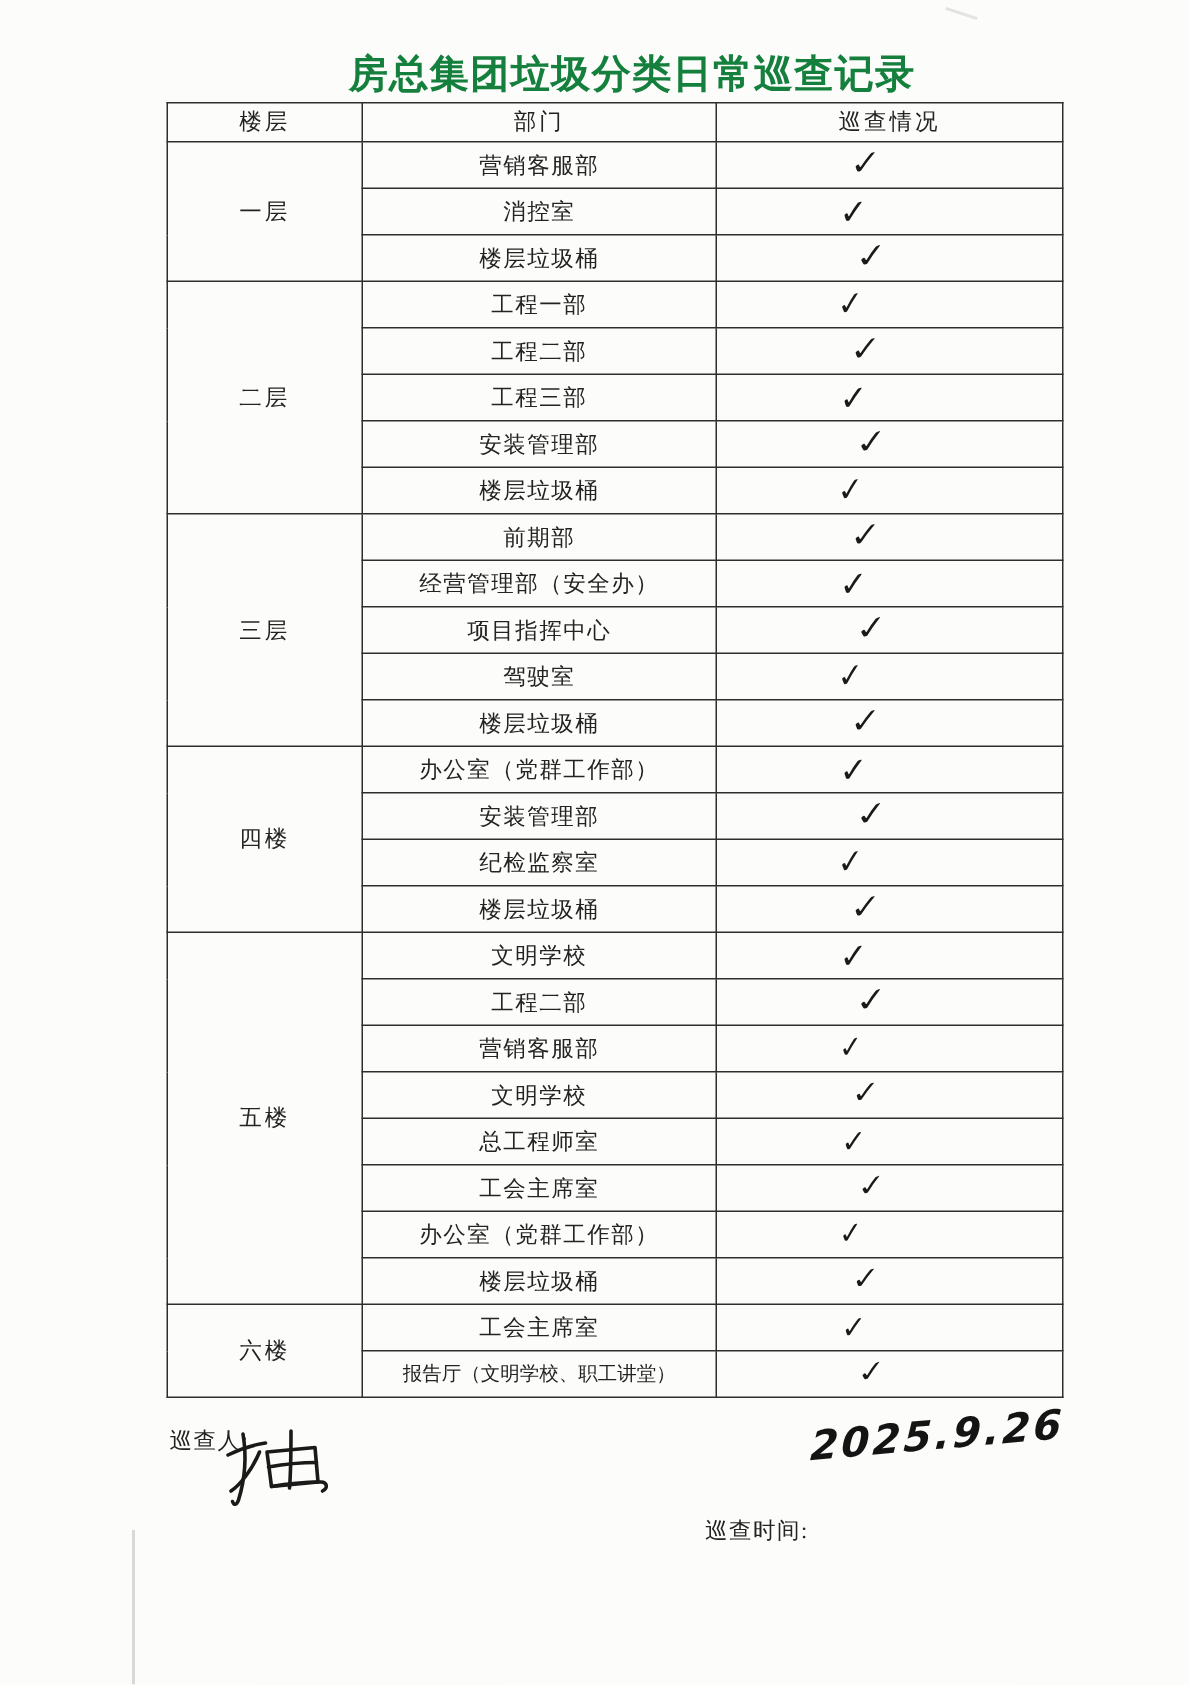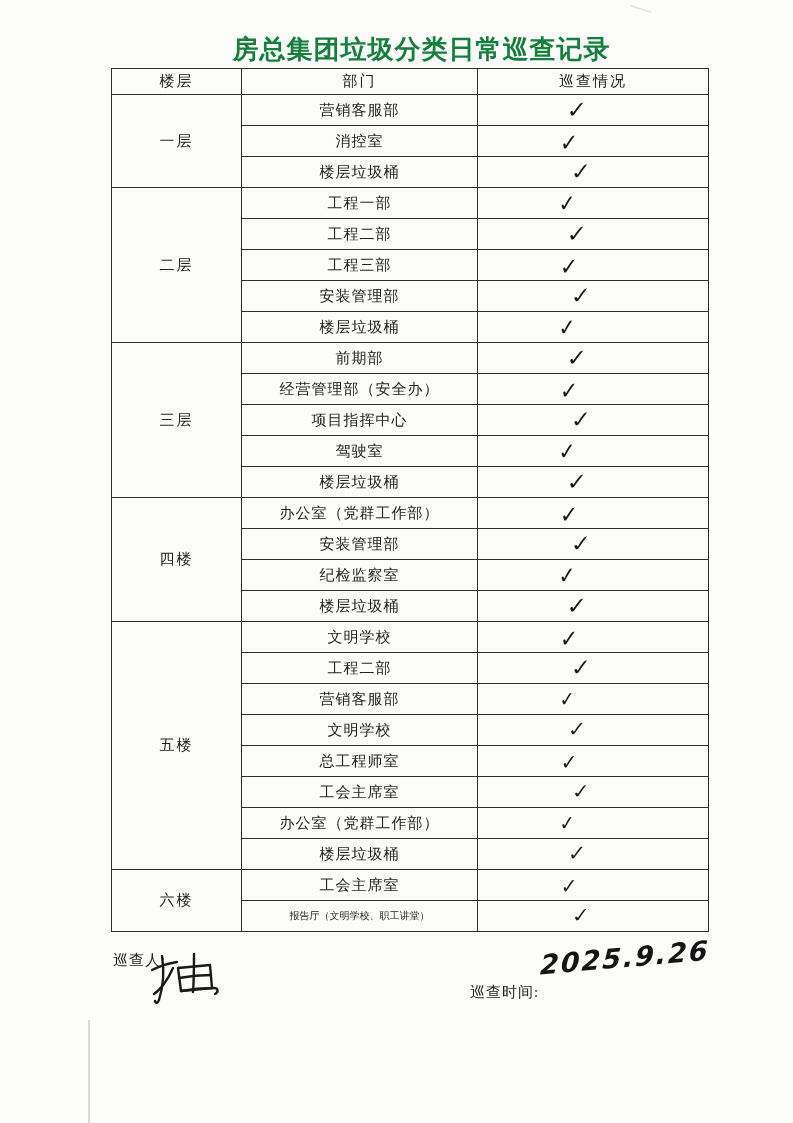--- a/index.html
+++ b/index.html
@@ -45,42 +45,42 @@
     height:25px;
     font-weight:400;
     letter-spacing:2px;
   }
   col.c-floor { width:130px; }
   col.c-dept  { width:236px; }
   col.c-check { width:231px; }
   tbody td { height:30px; }
   td.floor-cell { letter-spacing:2px; }
   td.dept-cell { letter-spacing:1px; white-space:nowrap; }
-  td.dept-cell.tight { letter-spacing:0; font-size:10px; }
+  td.dept-cell.tight { letter-spacing:0; font-size:13px; }
   td.check-cell { position:relative; }
   .mark {
     display:inline-block;
     line-height:1;
     font-family:"DejaVu Sans", sans-serif;
     font-size:19px;
     color:#1a1a1a;
     transform:translateX(-20px) rotate(-6deg) skewX(-6deg) scaleX(1.25);
   }
   tbody tr:nth-child(4n+1) .mark { transform:translateX(-16px) rotate(-9deg) skewX(-10deg) scale(1.3,1.1); }
   tbody tr:nth-child(4n+2) .mark { transform:translateX(-24px) translateY(2px) rotate(-4deg) skewX(-5deg) scale(1.15,1.2); }
   tbody tr:nth-child(4n+3) .mark { transform:translateX(-12px) rotate(-12deg) skewX(-8deg) scale(1.35,1.05); }
   tbody tr:nth-child(4n)   .mark { transform:translateX(-26px) translateY(1px) rotate(-7deg) skewX(-4deg) scale(1.1,1.15); }
   tbody tr:nth-child(n+20) .mark { font-size:17px; }
   .footer-label {
     position:absolute;
     font-size:15px; letter-spacing:1px; color:#232323;
     white-space:nowrap;
   }
   #inspector-label { left:113px; top:951px; }
-  #time-label { left:470px; top:983px; }
+  #time-label { left:470px; top:1011px; }
   .signature-svg {
     position:absolute; left:148px; top:950px;
   }
   .hand-date {
     position:absolute; left:540px; top:942px;
     font-family:"DejaVu Sans", sans-serif;
     font-style:italic;
     font-weight:600;
     font-size:27px;
     letter-spacing:2px;

